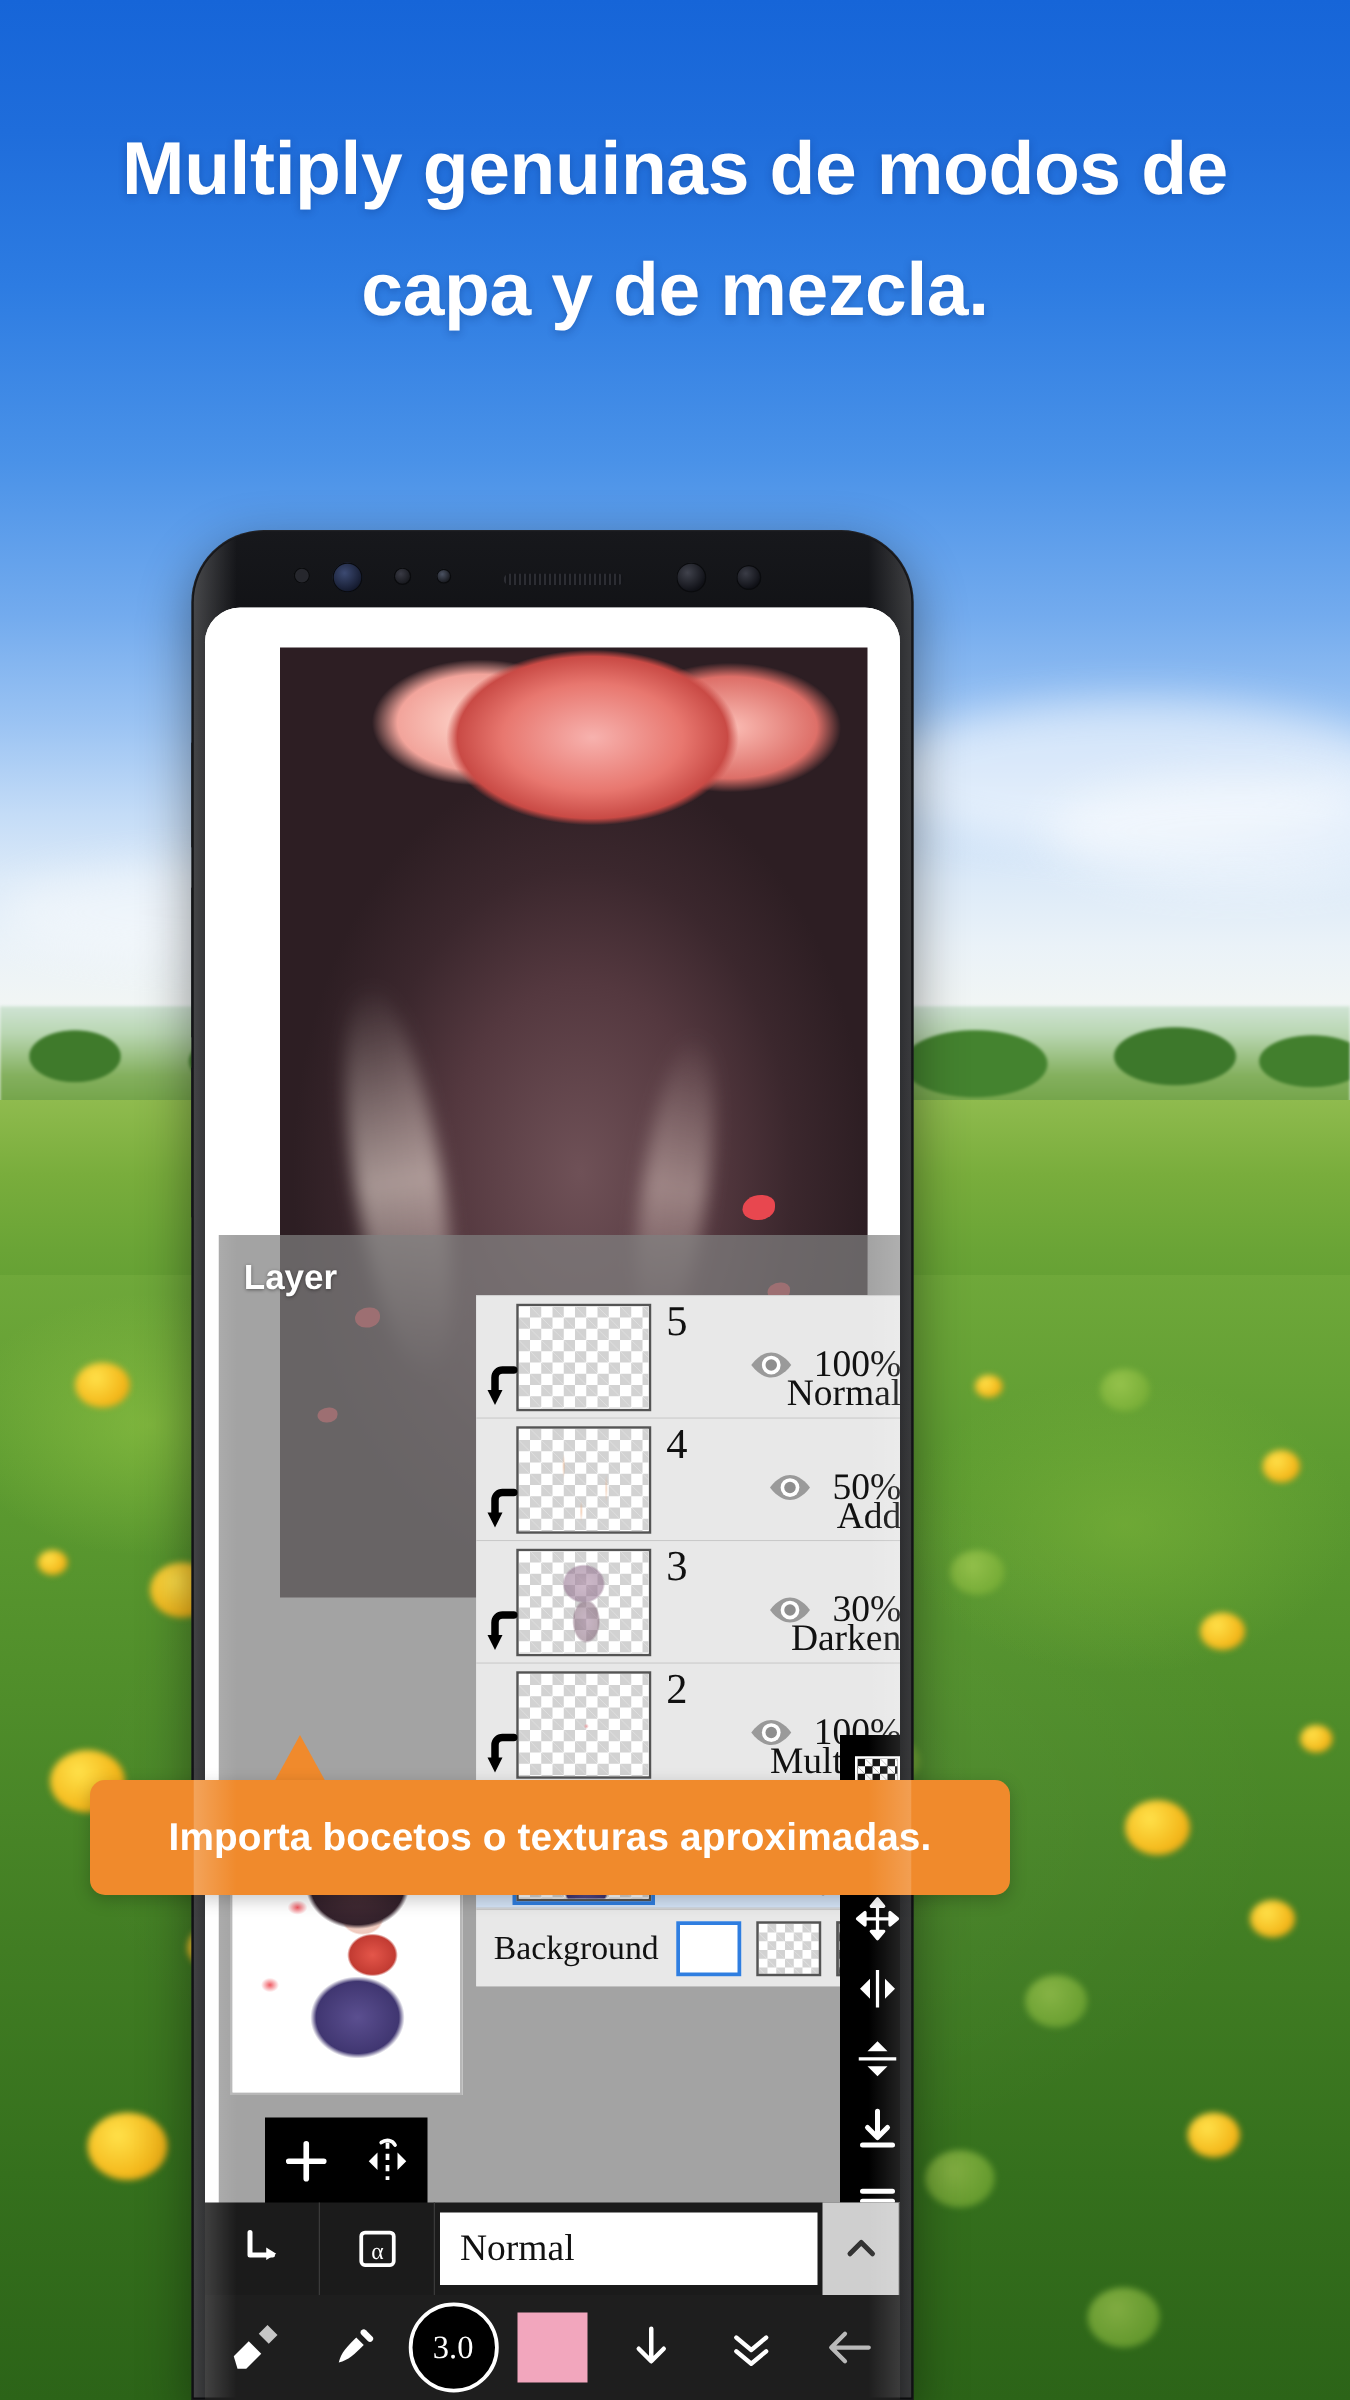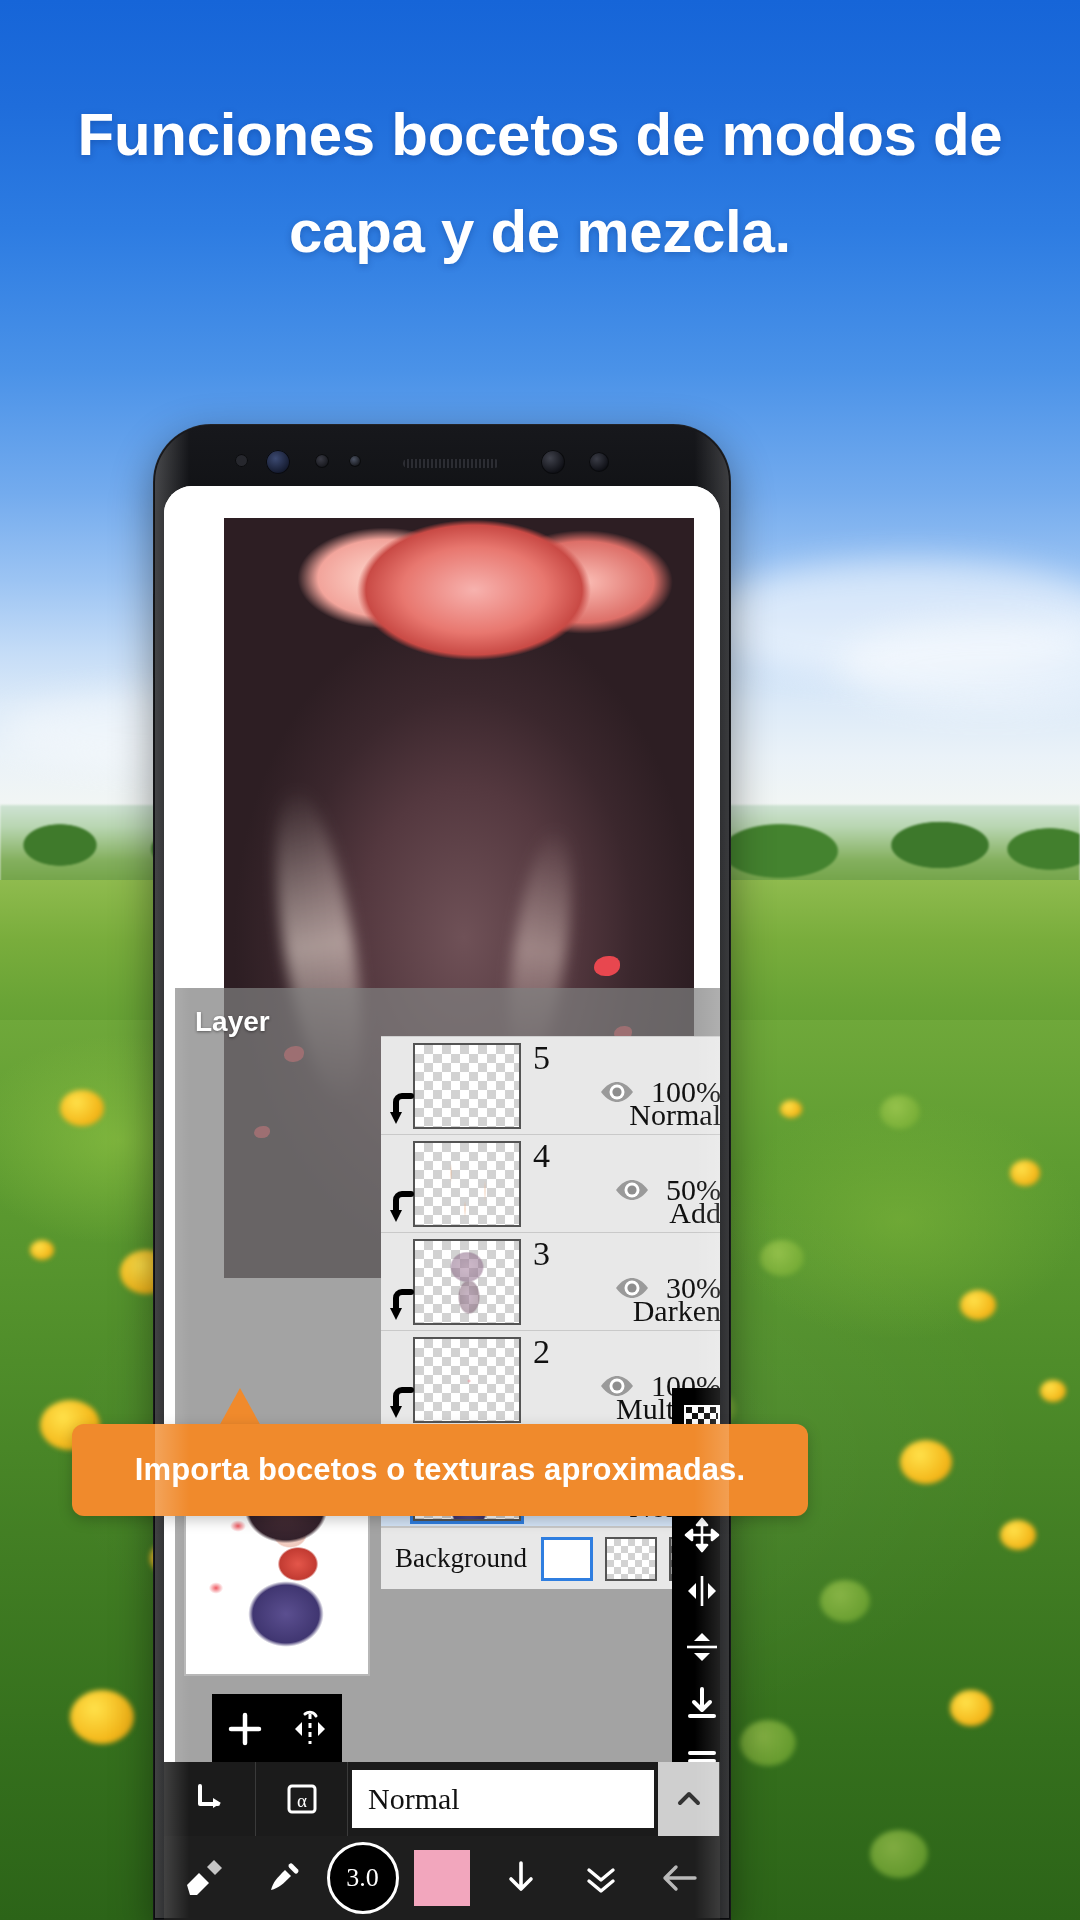--- a/index.html
+++ b/index.html
@@ -377,21 +377,21 @@
       <div class="flower fl-y" style="left: 640px; top: 1860px; width: 46px; height: 38px;"></div>
       <div class="flower fl-g" style="left: 870px; top: 1830px; width: 58px; height: 48px;"></div>
       <div class="flower fl-y" style="left: 30px; top: 1240px; width: 24px; height: 20px;"></div>
       <div class="flower fl-y" style="left: 780px; top: 1100px; width: 22px; height: 18px;"></div>
       <div class="flower fl-y" style="left: 500px; top: 1340px; width: 24px; height: 20px;"></div>
       <div class="flower fl-y" style="left: 1040px; top: 1380px; width: 26px; height: 22px;"></div>
       <div class="flower fl-g" style="left: 260px; top: 1480px; width: 26px; height: 22px;"></div>
     </div>
 </div>
 
-<div id="headline">Funciones bocetos de modos de capa y de mezcla.</div>
+<div id="headline">Multiply genuinas de modos de capa y de mezcla.</div>
 
 <div id="phone">
   <div class="btn-side bs1"></div>
   <div class="btn-side bs2"></div>
   <div class="btn-side bs3"></div>
 
   <div id="sensorbar">
     <div class="sensor sp1"></div>
     <div class="sensor sp2"></div>
     <div class="sensor sp3"></div>

